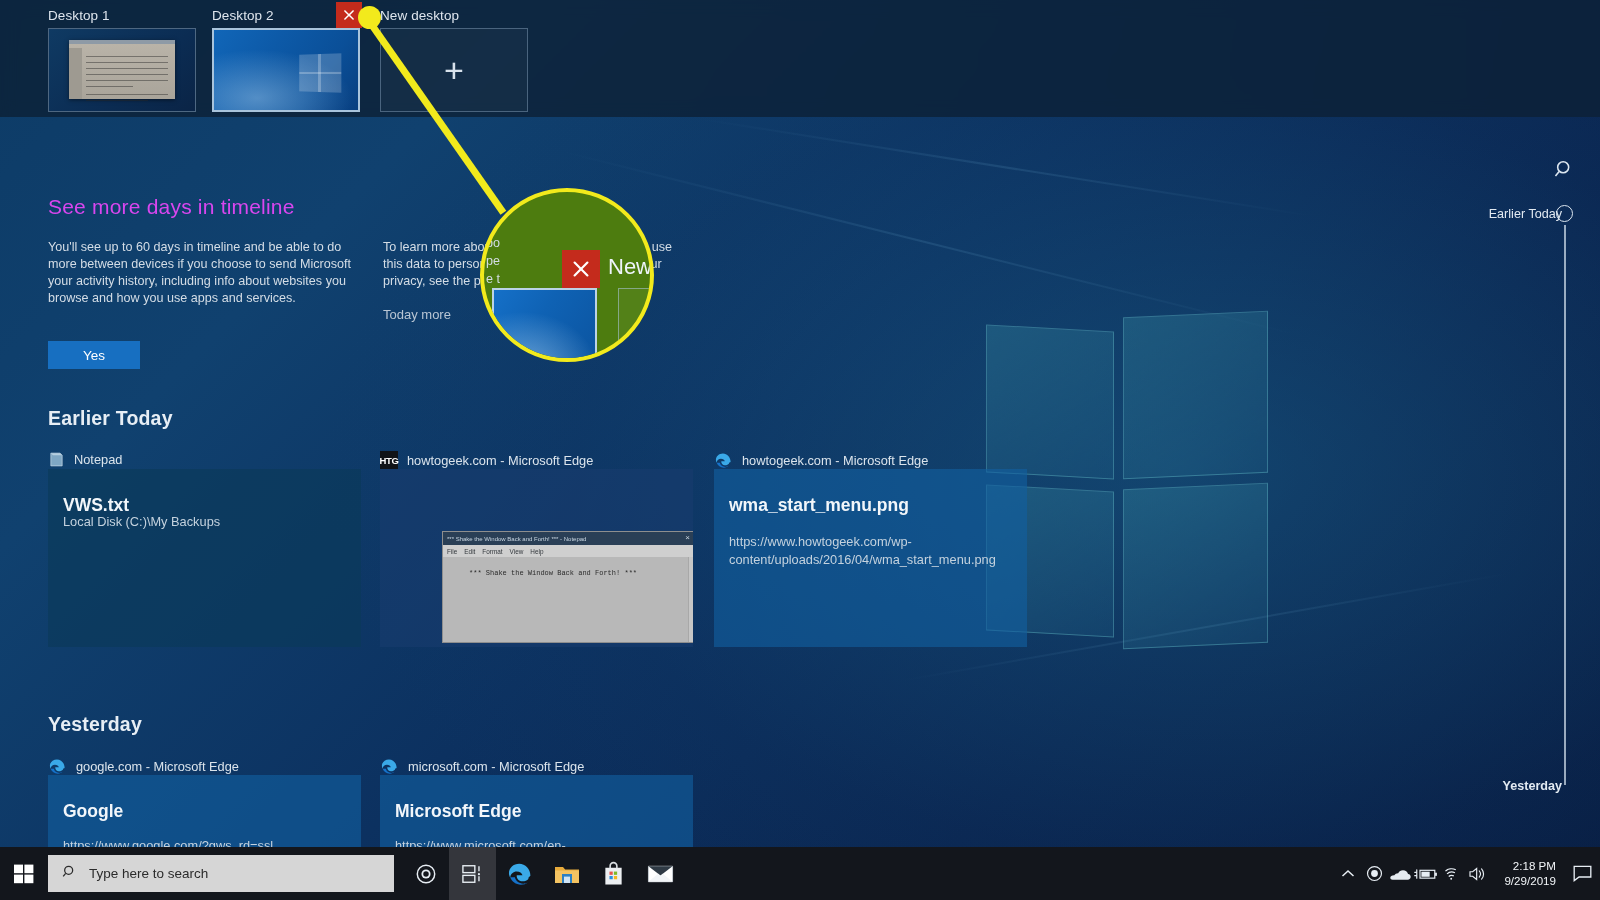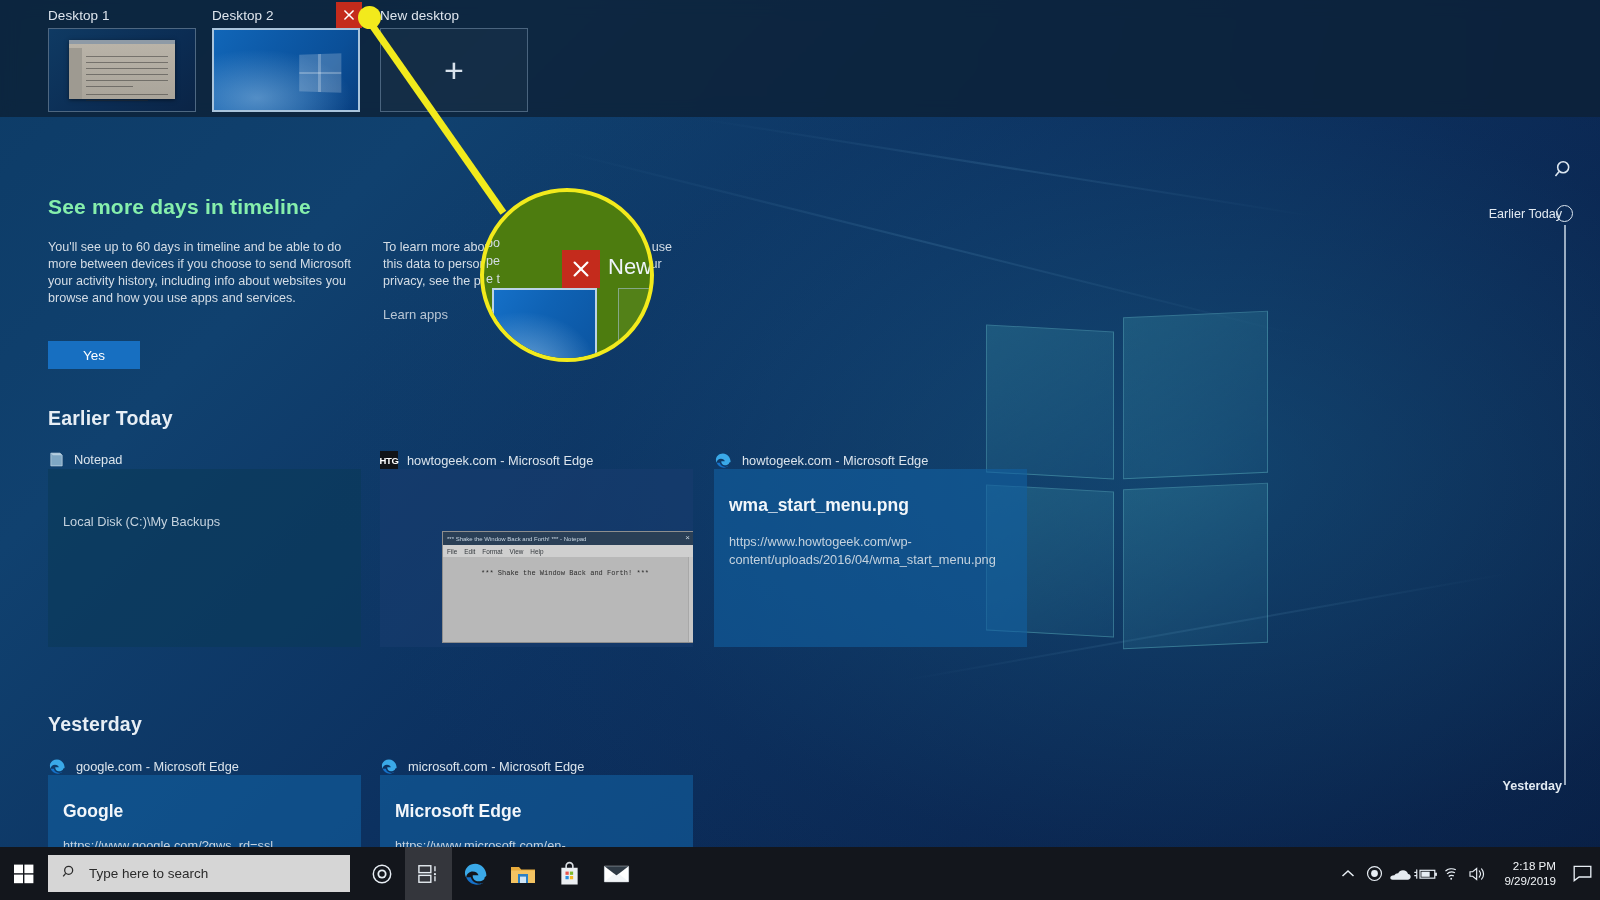--- a/index.html
+++ b/index.html
@@ -93,21 +93,21 @@
     display: flex; align-items: center; justify-content: center;
   }
   .plus-glyph { font-size: 34px; color: #d8e2ec; font-weight: 300; line-height: 1; }
 
   
   .timeline { position: absolute; left: 0; top: 117px; width: 1600px; height: 730px; }
 
   
   .notif { position: absolute; left: 48px; top: 78px; width: 660px; }
   .notif-title {
-    font-size: 21px; font-weight: bold; color: #86efac;
+    font-size: 21px; font-weight: normal; color: #d946ef;
     letter-spacing: 0.2px; margin-bottom: 20px;
   }
   .notif-cols { display: flex; gap: 30px; }
   .notif-col { width: 305px; }
   .notif-body { font-size: 12.6px; line-height: 1.35; color: #d4dde6; }
   .notif-link { font-size: 13px; color: #b9c6d4; margin-top: 17px; display: inline-block; }
   .yes-btn {
     margin-top: 34px; width: 92px; height: 28px;
     background: #176fc1; color: #ffffff;
     font-size: 13.5px; display: flex; align-items: center; justify-content: center;
@@ -158,21 +158,20 @@
   .embed-tb-text { font-size: 6px; color: #c9d6e2; padding-left: 4px; white-space: nowrap; }
   .embed-tb-x { position: absolute; right: 3px; top: 1px; font-size: 8px; color: #cbd6e0; line-height: 10px; }
   .embed-menu {
     height: 12px; background: #cfcfcf; font-size: 6.4px; color: #33383d;
     display: flex; gap: 7px; align-items: center; padding-left: 4px;
     font-family: "Liberation Sans", sans-serif;
   }
   .embed-canvas {
     position: absolute; left: 0; right: 0; top: 25px; bottom: 0;
     background: #b8b8b8;
-    padding-left: 12px;
   }
   .embed-text {
     font-family: "Liberation Mono", monospace;
     font-size: 7px; color: #2b2b2b; padding: 12px 0 0 26px; white-space: nowrap;
   }
   .embed-scroll { position:absolute; right:0; top:0; bottom:0; width:5px; background:#c6c6c6; border-left:1px solid #a8a8a8; }
 
   
   .htg-ico {
     width: 18px; height: 18px; background: #111418;
@@ -248,21 +247,21 @@
   
   .taskbar {
     position: absolute; left: 0; bottom: 0; width: 1600px; height: 53px;
     background: #13161c; z-index: 50;
     display: flex; align-items: center;
   }
   .start-btn {
     width: 48px; height: 53px; display: flex; align-items: center; justify-content: center;
   }
   .search-box {
-    width: 302px; height: 37px; margin-left: 0;
+    width: 346px; height: 37px; margin-left: 0;
     background: #d6d6d6; display: flex; align-items: center; gap: 11px;
     padding-left: 14px;
   }
   .search-box .ph { font-size: 13.5px; color: #2b2b2b; }
   .tb-icons { display: flex; align-items: center; margin-left: 8px; }
   .tb-btn {
     width: 47px; height: 53px; display: flex; align-items: center; justify-content: center;
   }
   .tb-btn.active { background: rgba(255,255,255,0.14); }
   .tray {
@@ -311,37 +310,38 @@
 
     <div class="notif">
       <div class="notif-title">See more days in timeline</div>
       <div class="notif-cols">
         <div class="notif-col">
           <div class="notif-body">You'll see up to 60 days in timeline and be able to do more between devices if you choose to send Microsoft your activity history, including info about websites you browse and how you use apps and services.</div>
           <button class="yes-btn">Yes</button>
         </div>
         <div class="notif-col">
           <div class="notif-body">To learn more about the info we collect, how we use this data to personalize your experience, and your privacy, see the privacy statement.</div>
-          <a class="notif-link">Learn apps</a>
+          <a class="notif-link">Today more</a>
         </div>
       </div>
     </div>
 
     <div class="group-head" style="left:48px; top:290px;">Earlier Today</div>
 
     <div class="card-app" style="left:48px; top:334px;">
       <span class="np-ico">
         <svg viewBox="0 0 24 24">
           <path d="M4 3 L17 3 L20 6 L20 21 L4 21 Z" fill="#7fa7c4" stroke="#c3d6e4" stroke-width="1"></path>
           <path d="M4 3 L17 3 L20 6 L7 6 Z" fill="#b6cfe0"></path>
         </svg>
       </span>
       <span>Notepad</span>
     </div>
     <div class="card shade-a" style="left:48px; top:352px;">
+      <div class="card-title">VWS.txt</div>
       <div class="card-sub" style="top:44px;">Local Disk (C:)\My Backups</div>
     </div>
 
     <div class="card-app" style="left:380px; top:334px;">
       <span class="htg-ico">HTG</span>
       <span>howtogeek.com - Microsoft Edge</span>
     </div>
     <div class="card shade-b" style="left:380px; top:352px;">
       <div class="embed-win">
         <div class="embed-titlebar">

